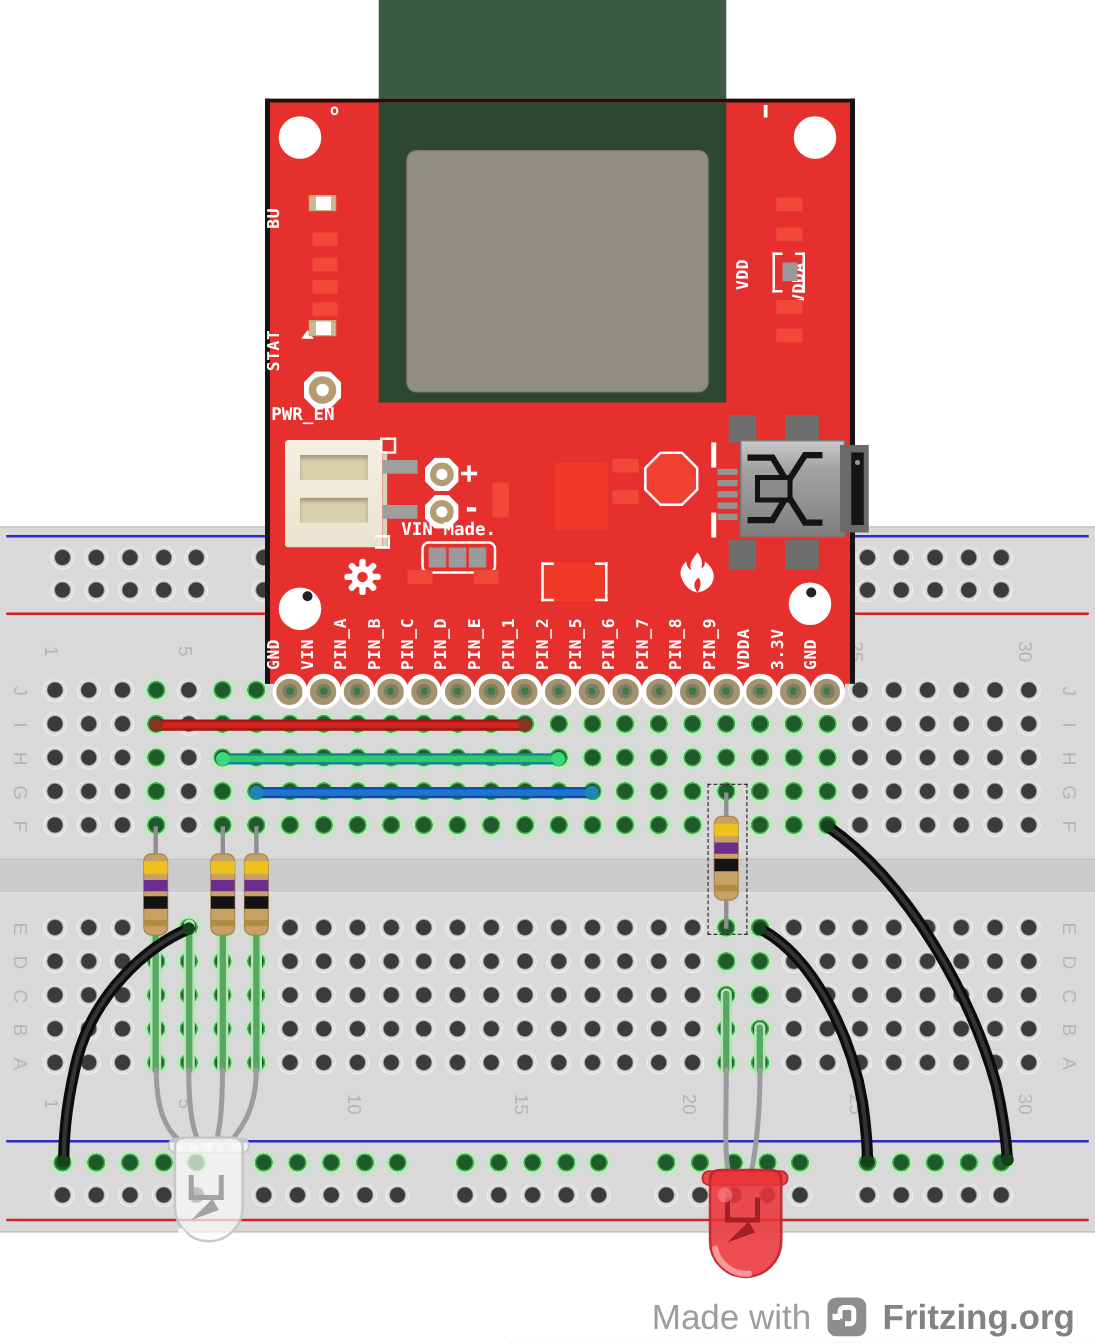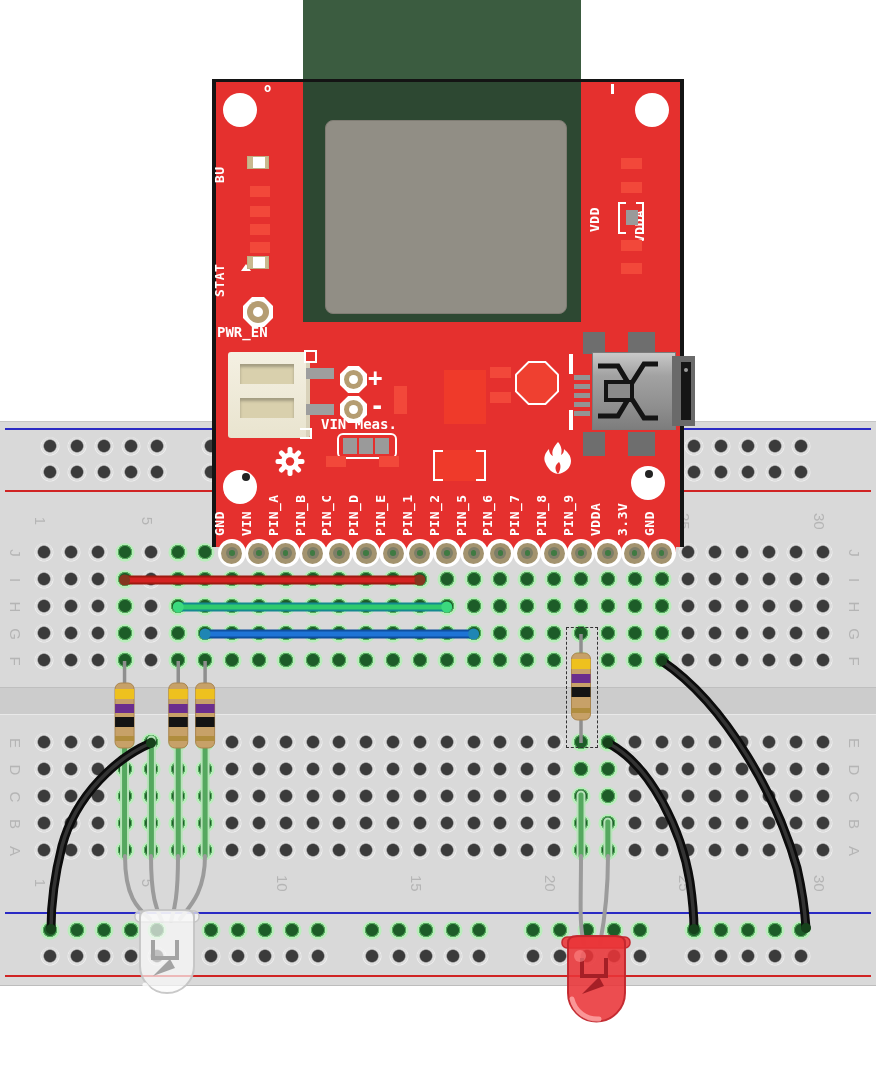--- a/index.html
+++ b/index.html
@@ -607,21 +607,21 @@
     <div style="left:300px;top:428px;width:12px;height:11px;border:2px solid #fff;border-left:none;"></div>
 
     <div class="oct" style="left:340px;top:366px;width:27px;height:27px;background:#fff;"></div>
     <div style="left:344px;top:370px;width:19px;height:19px;border-radius:50%;background:#b59d72;"></div>
     <div style="left:349px;top:375px;width:9px;height:9px;border-radius:50%;background:#fff;"></div>
     <div class="oct" style="left:340px;top:396px;width:27px;height:27px;background:#fff;"></div>
     <div style="left:344px;top:400px;width:19px;height:19px;border-radius:50%;background:#b59d72;"></div>
     <div style="left:349px;top:405px;width:9px;height:9px;border-radius:50%;background:#fff;"></div>
     <span class="htext" style="left:368px;top:364px;font-size:24px;">+</span>
     <span class="htext" style="left:370px;top:392px;font-size:24px;">-</span>
-    <span class="htext" style="left:321px;top:416px;">VIN Meas.</span>
+    <span class="htext" style="left:321px;top:416px;">VIN Made.</span>
 
     <div style="left:337px;top:433px;width:60px;height:26px;border:2.5px solid #fff;border-radius:6px;"></div>
     <div style="left:343px;top:438px;width:14px;height:16px;background:#9a9a9a;"></div>
     <div style="left:359px;top:438px;width:14px;height:16px;background:#9a9a9a;"></div>
     <div style="left:375px;top:438px;width:14px;height:16px;background:#9a9a9a;"></div>
     <div class="pad" style="left:326px;top:456px;width:20px;height:11px;"></div>
     <div class="pad" style="left:379px;top:456px;width:20px;height:11px;"></div>
 
     <div class="pad" style="left:394px;top:386px;width:13px;height:28px;"></div>
     <div style="left:444px;top:370px;width:42px;height:54px;background:#ef3a2a;"></div>
@@ -776,13 +776,22 @@
         <span class="vtext" style="left: 548.15px; top: 523px;">PIN_8</span>
         <span class="vtext" style="left: 575px; top: 523px;">PIN_9</span>
         <span class="vtext" style="left: 601.85px; top: 523px;">VDDA</span>
         <span class="vtext" style="left: 628.7px; top: 523px;">3.3V</span>
         <span class="vtext" style="left: 655.55px; top: 523px;">GND</span>
       </div>
   </div>
 
   <div class="sel-box" id="selection-rect" style="left: 566px; top: 627px; width: 32px; height: 121px;"></div>
 
+  <div id="footer">
+    <span class="made">Made with</span>
+    <span id="flogo">
+      <span class="g1"></span>
+        <span class="g2"></span>
+        <span class="g3"></span>
+    </span>
+    <span class="brand">Fritzing.org</span>
+  </div>
 </div>
 
 </body></html>

